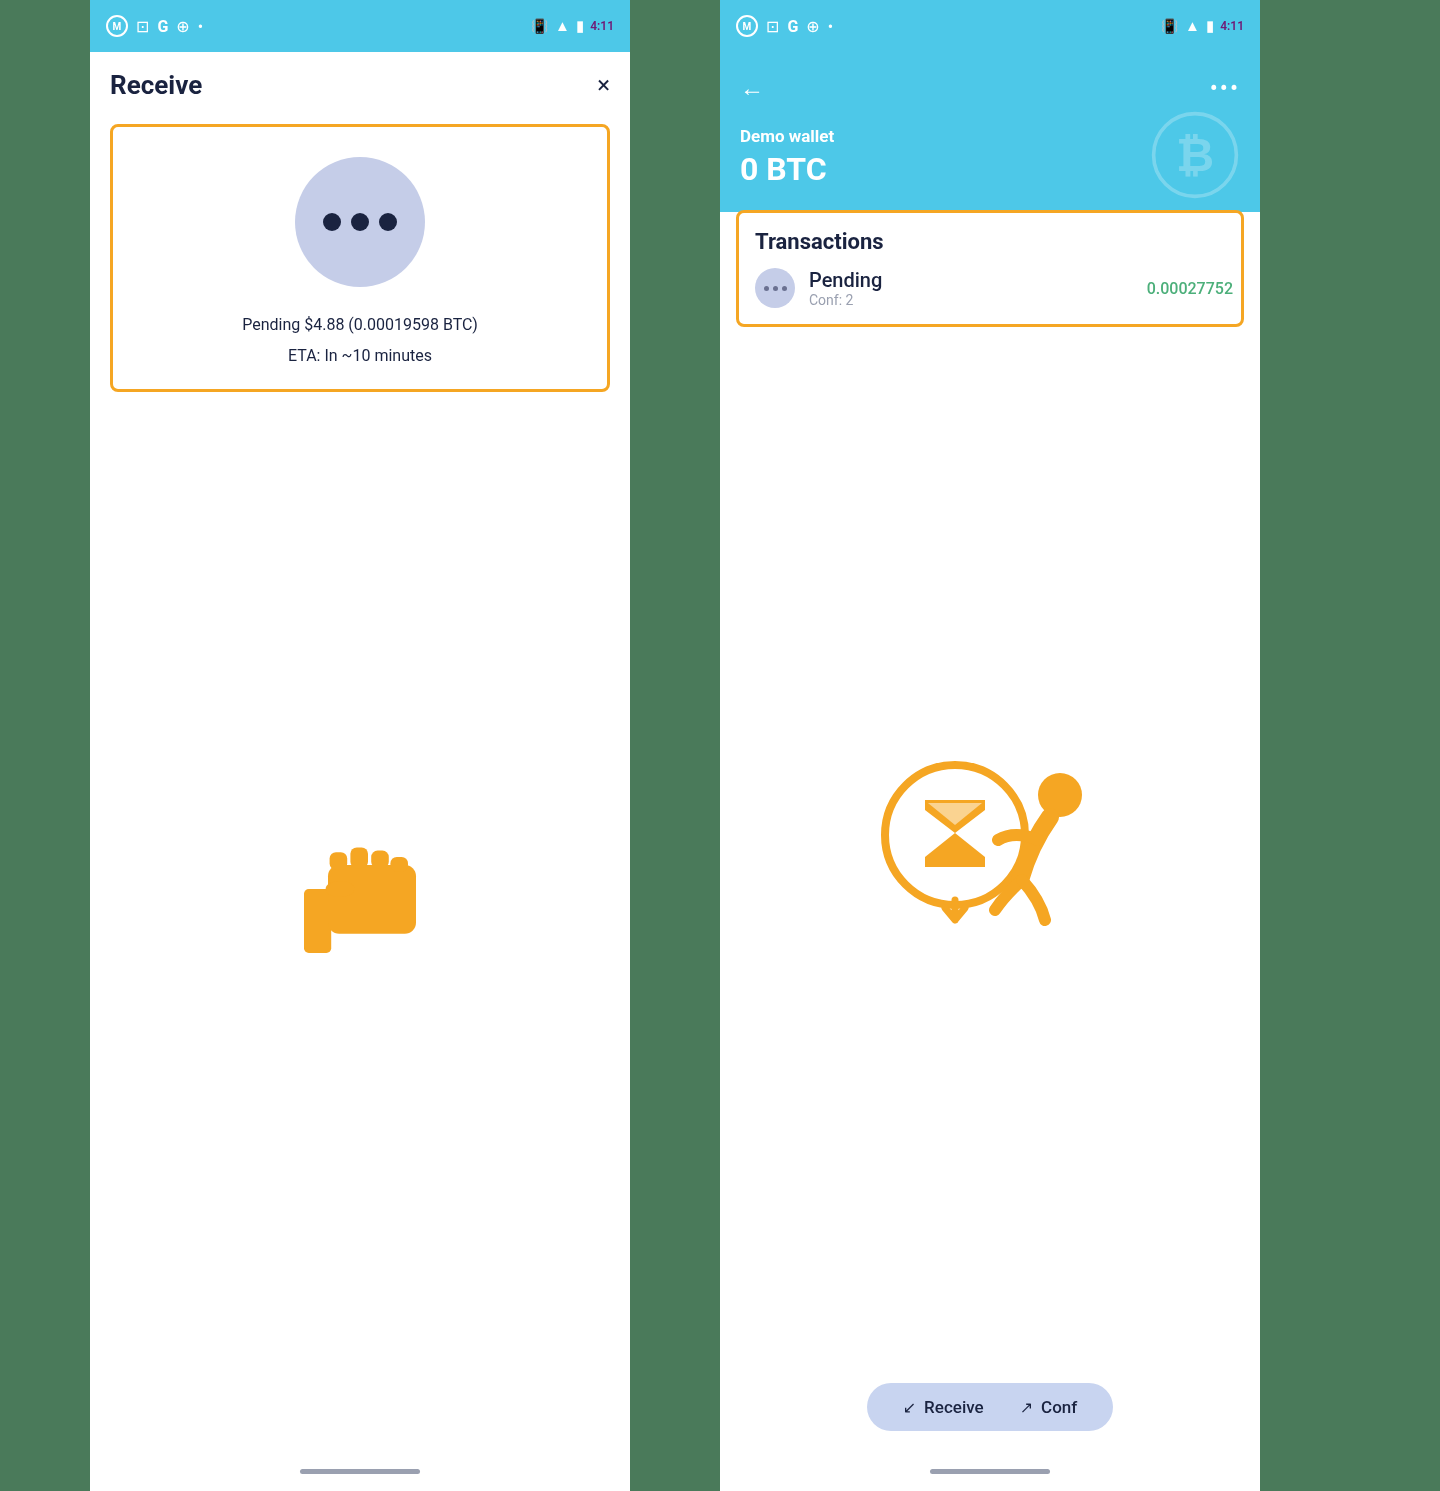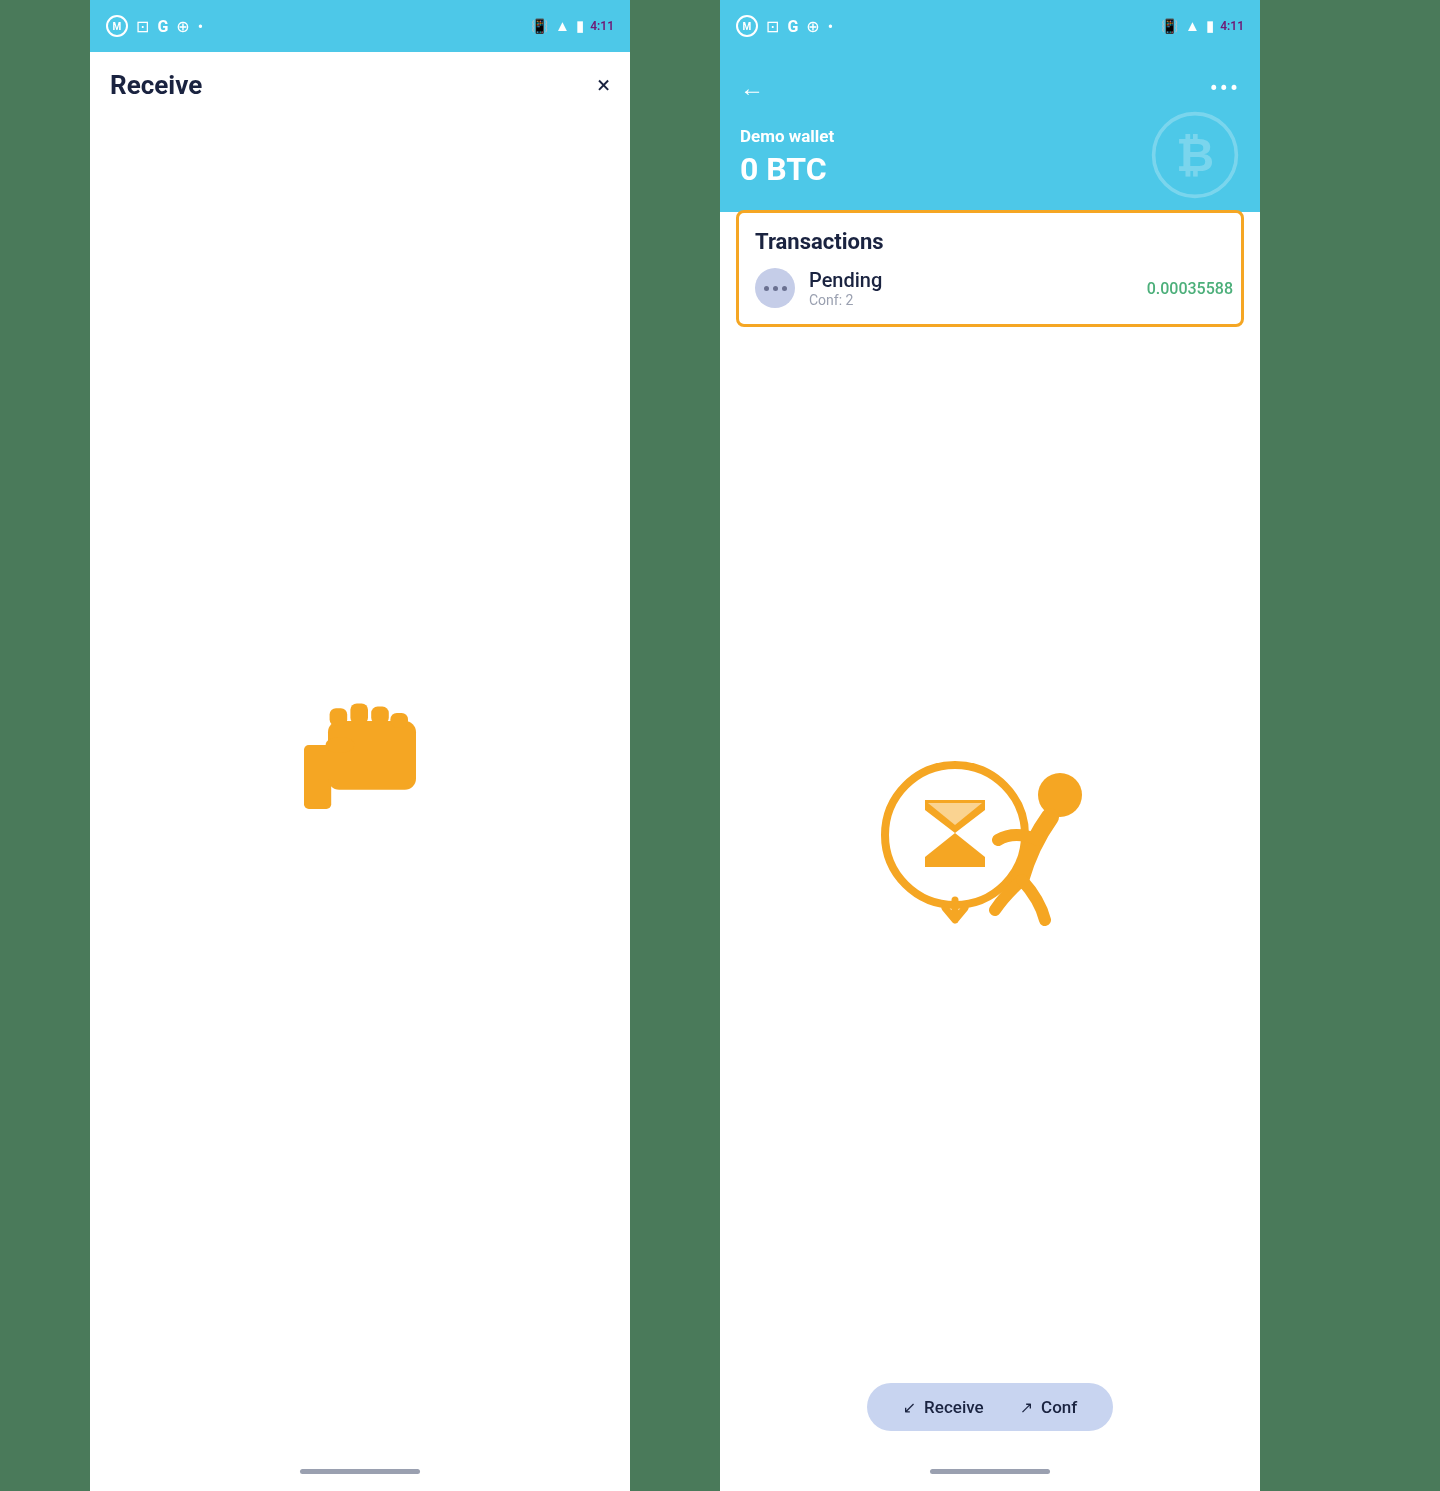--- a/index.html
+++ b/index.html
@@ -366,20 +366,31 @@
       <span>▮</span>
       <span class="status-time">4:11</span>
     </div>
   </div>
 
   <div class="app-header-left">
     <span class="app-title">Receive</span>
     <span class="close-btn">×</span>
   </div>
 
+  <div class="pending-card">
+    <div class="avatar-circle">
+      <div class="dots-icon">
+        <div class="dot"></div>
+        <div class="dot"></div>
+        <div class="dot"></div>
+      </div>
+    </div>
+    <div class="pending-amount">Pending $4.88 (0.00019598 BTC)</div>
+    <div class="pending-eta">ETA: In ~10 minutes</div>
+  </div>
 
   <div class="thumbs-up-container">
     <svg class="thumbs-up-svg" viewBox="0 0 200 200" xmlns="http://www.w3.org/2000/svg">
 
       <rect x="30" y="90" width="34" height="80" rx="6" fill="#f5a623"></rect>
 
       <rect x="60" y="60" width="110" height="86" rx="14" fill="#f5a623"></rect>
 
       <rect x="62" y="44" width="22" height="22" rx="8" fill="#f5a623"></rect>
 
@@ -439,21 +450,21 @@
         <div class="tx-avatar-dots">
           <div class="tx-dot"></div>
           <div class="tx-dot"></div>
           <div class="tx-dot"></div>
         </div>
       </div>
       <div class="tx-info">
         <div class="tx-status">Pending</div>
         <div class="tx-conf">Conf: 2</div>
       </div>
-      <div class="tx-amount">0.00035588</div>
+      <div class="tx-amount">0.00027752</div>
     </div>
   </div>
 
   <div class="waiting-container">
     <svg width="260" height="220" viewBox="0 0 260 220" xmlns="http://www.w3.org/2000/svg">
 
       <circle cx="95" cy="110" r="70" fill="none" stroke="#f5a623" stroke-width="8"></circle>
 
       <polygon points="65,75 125,75 125,85 95,108 125,132 125,142 65,142 65,132 95,108 65,85" fill="#f5a623"></polygon>
 

